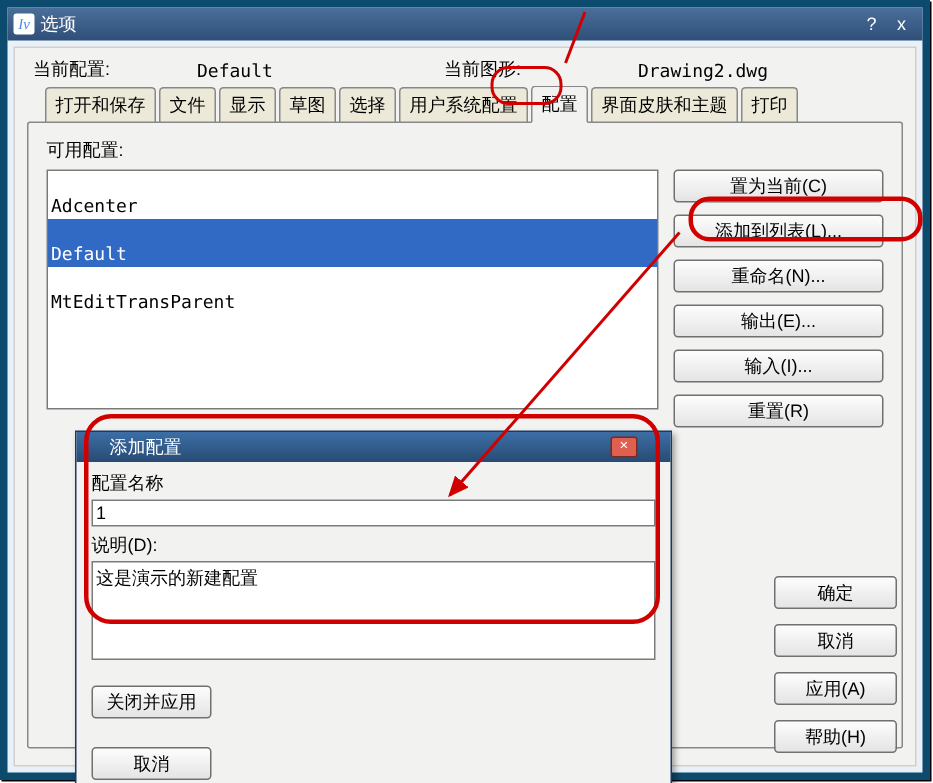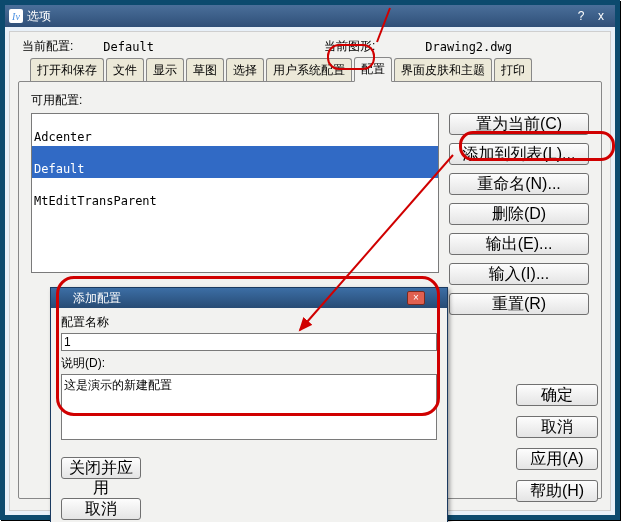--- a/index.html
+++ b/index.html
@@ -47,21 +47,21 @@
   .inner {
     position: absolute;
     left: 4px; top: 26px;
     right: 4px; bottom: 4px;
     background: #f2f2f0;
     border: 1px solid #cfcfcf;
     padding: 6px 8px 8px 8px;
   }
   .toprow {
     display: flex;
-    gap: 0;
+    gap: 28px;
     align-items: center;
     margin-bottom: 4px;
     padding-left: 4px;
   }
   .toprow .lbl { white-space: nowrap; }
   .toprow .val { white-space: nowrap; font-family: "SimSun","宋体",monospace; }
   .tabbar {
     display: flex;
     gap: 2px;
     margin-top: 2px;
@@ -124,21 +124,21 @@
     gap: 8px;
   }
   .winbtn {
     width: 140px;
     height: 22px;
     border: 1px solid #707070;
     border-radius: 3px;
     background: linear-gradient(#fdfdfd,#e4e4e4);
     cursor: pointer;
     font-family: inherit;
-    font-size: 16px;
+    font-size: 12px;
     text-align: center;
     line-height: 20px;
     padding: 0 2px;
   }
   .footer {
     position: absolute;
     right: 12px;
     bottom: 8px;
     display: flex;
     gap: 10px;
@@ -272,21 +272,20 @@
       <div class="content-row">
         <div class="listbox" id="listbox">
             <div class="item">Adcenter</div>
             <div class="item sel">Default</div>
             <div class="item">MtEditTransParent</div>
           </div>
         <div class="btncol">
           <div class="winbtn">置为当前(C)</div>
           <div class="winbtn">添加到列表(L)...</div>
           <div class="winbtn">重命名(N)...</div>
-          <div class="winbtn">删除(D)</div>
           <div class="winbtn">输出(E)...</div>
           <div class="winbtn">输入(I)...</div>
           <div class="winbtn">重置(R)</div>
         </div>
       </div>
     </div>
 
     <div class="footer">
       <div class="winbtn">确定</div>
       <div class="winbtn">取消</div>

